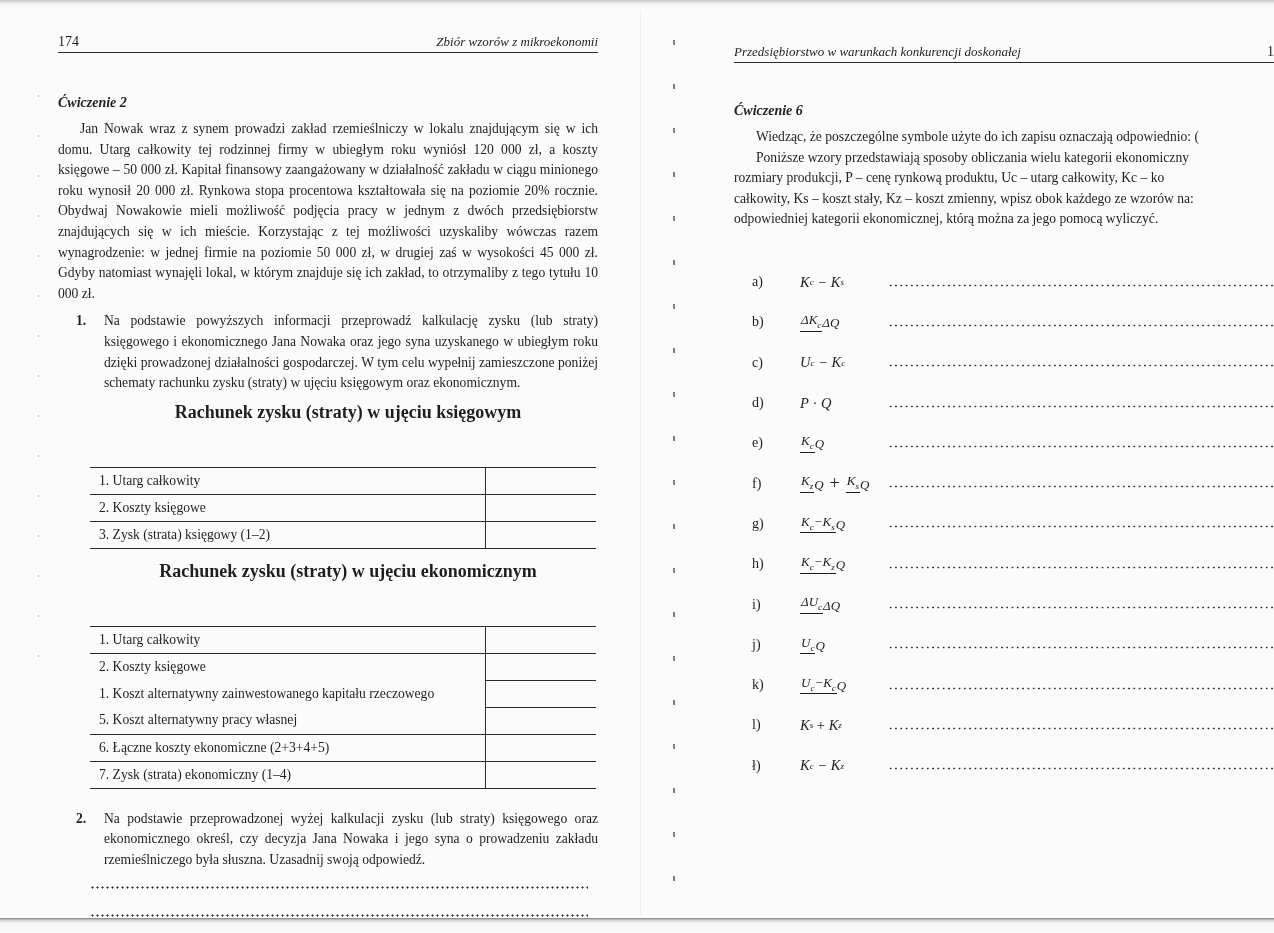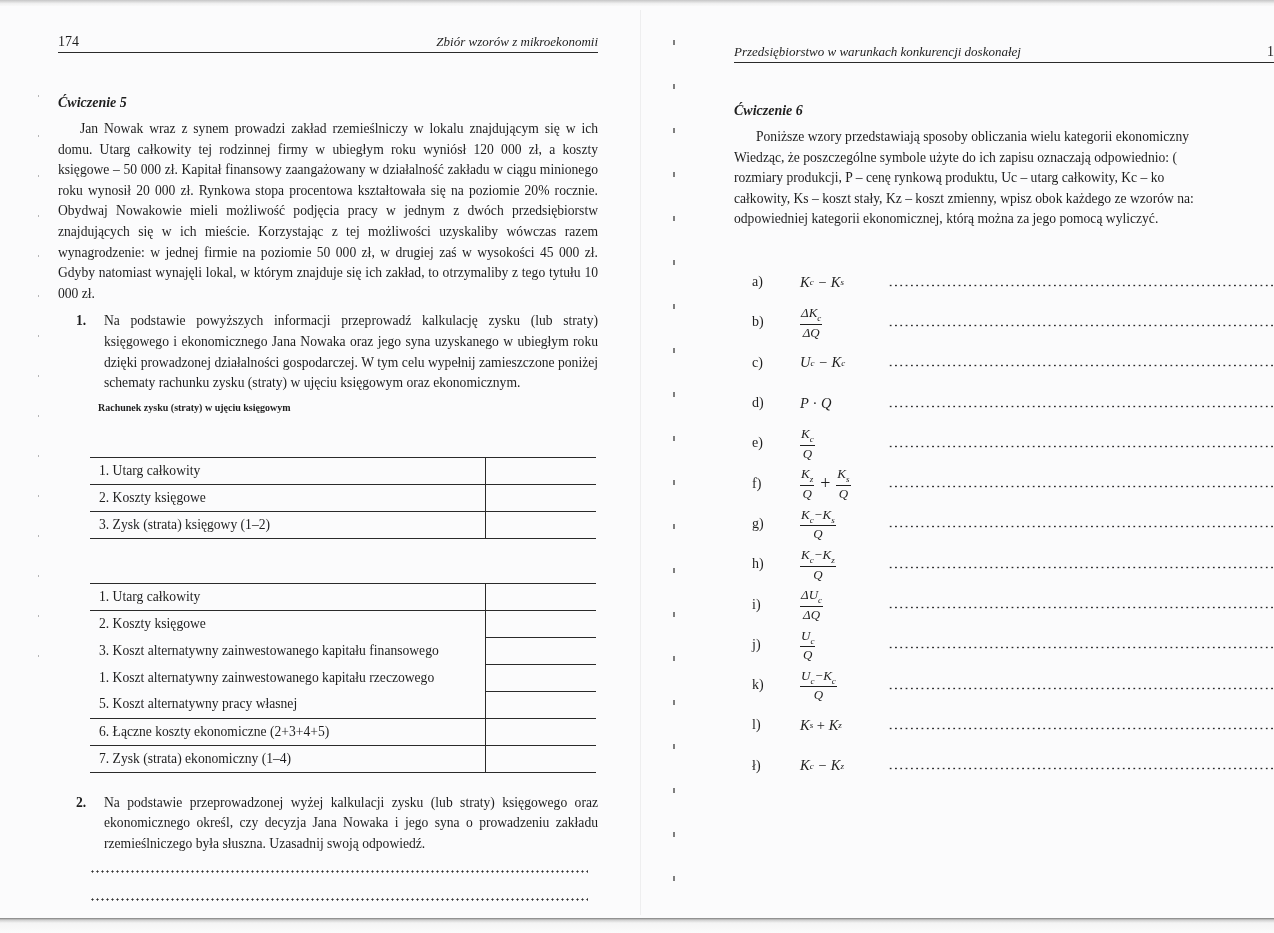--- a/index.html
+++ b/index.html
@@ -49,21 +49,21 @@
     font-size: 13.6px; line-height: 20.6px; text-align: justify;
     text-indent: 22px; margin: 0;
   }
   .task {
     display: flex; margin-top: 7px; font-size: 13.6px; line-height: 20.6px;
   }
   .task .num { font-weight: bold; width: 22px; flex: none; text-align: left; padding-left: 18px; }
   .task .body { flex: 1; text-align: justify; padding-left: 6px; }
 
   .tbl-caption {
-    text-align: left; font-weight: bold; font-size: 10px;
+    text-align: center; font-weight: bold; font-size: 18px;
     margin: 8px 0 8px 40px;
   }
   table.calc {
     margin-left: 32px; width: 506px; border-collapse: collapse; font-size: 13.6px; margin-top: 44px;
   }
   table.calc td { height: 26px; padding: 0 0 0 9px; vertical-align: middle; }
   table.calc td.val { width: 110px; border-left: 1.5px solid #2a2a2a; padding: 0; }
   table.calc tr.top td { border-top: 1.5px solid #2a2a2a; }
   table.calc tr.bottom td { border-bottom: 1.5px solid #2a2a2a; }
   table.calc tr.sub td.lbl { border-top: none; }
@@ -86,41 +86,41 @@
   .page-right .para span.line + span.line { text-indent: 0; }
 
   .formula-list { position: absolute; left: 752px; top: 262px; width: 540px; }
   .f-row { display: flex; align-items: center; height: 40.3px; }
   .f-label { width: 48px; font-size: 14px; flex: none; }
   .f-expr { width: 88px; flex: none; font-style: italic; font-size: 14.5px; display: flex; align-items: center; }
   .f-dots {
     flex: 1; height: 12px; margin-top: 6px;
     background: radial-gradient(circle, #2a2a2a 0.85px, transparent 1.15px) 0 50% / 5.3px 5px repeat-x;
   }
-  .frac { display: inline-flex; flex-direction: column; align-items: center; line-height: 1; font-size: 13px; text-align: center; }
+  .frac { display: inline-flex; flex-direction: row; align-items: center; line-height: 1; font-size: 13px; text-align: center; }
   .frac .n { border-bottom: 1px solid #1e1e1e; padding: 0 1px 1px; }
   .frac .d { padding-top: 1px; }
   sub { font-size: 9px; font-style: italic; }
   .plus { margin: 0 6px; font-style: normal; font-size: 18px; }
 </style>
 </head>
 <body>
 
 <div class="scan-top-edge"></div>
 <div class="gutter-crease"></div>
 <div class="gutter-marks"></div>
 <div class="left-marks"></div>
 
 <div class="page-left">
   <div class="running-head">
     <span>174</span>
     <span class="title">Zbiór wzorów z mikroekonomii</span>
   </div>
 
-  <div class="exercise-title">Ćwiczenie 5</div>
+  <div class="exercise-title">Ćwiczenie 2</div>
   <p class="para">Jan Nowak wraz z synem prowadzi zakład rzemieślniczy w lokalu znajdującym się w ich domu. Utarg całkowity tej rodzinnej firmy w ubiegłym roku wyniósł 120 000 zł, a koszty księgowe – 50 000 zł. Kapitał finansowy zaangażowany w działalność zakładu w ciągu minionego roku wynosił 20 000 zł. Rynkowa stopa procentowa kształtowała się na poziomie 20% rocznie. Obydwaj Nowakowie mieli możliwość podjęcia pracy w jednym z dwóch przedsiębiorstw znajdujących się w ich mieście. Korzystając z tej możliwości uzyskaliby wówczas razem wynagrodzenie: w jednej firmie na poziomie 50 000 zł, w drugiej zaś w wysokości 45 000 zł. Gdyby natomiast wynajęli lokal, w którym znajduje się ich zakład, to otrzymaliby z tego tytułu 10 000 zł.</p>
 
   <div class="task">
     <span class="num">1.</span>
     <span class="body">Na podstawie powyższych informacji przeprowadź kalkulację zysku (lub straty) księgowego i ekonomicznego Jana Nowaka oraz jego syna uzyskanego w ubiegłym roku dzięki prowadzonej działalności gospodarczej. W tym celu wypełnij zamieszczone poniżej schematy rachunku zysku (straty) w ujęciu księgowym oraz ekonomicznym.</span>
   </div>
 
   <div class="tbl-caption">Rachunek zysku (straty) w ujęciu księgowym</div>
   <table class="calc">
     <tbody>
@@ -132,35 +132,32 @@
       <td class="lbl">2. Koszty księgowe</td>
       <td class="val"></td>
     </tr>
     <tr class="line bottom">
       <td class="lbl">3. Zysk (strata) księgowy (1–2)</td>
       <td class="val"></td>
     </tr>
   </tbody>
     </table>
 
+  <div class="tbl-caption" style="margin-top:12px">Rachunek zysku (straty) w ujęciu ekonomicznym</div>
   <table class="calc">
     <tbody>
         <tr class="top line">
       <td class="lbl">1. Utarg całkowity</td>
       <td class="val"></td>
     </tr>
     <tr class="line">
       <td class="lbl">2. Koszty księgowe</td>
       <td class="val"></td>
     </tr>
     <tr class="sub">
-      <td class="lbl">3. Koszt alternatywny zainwestowanego kapitału finansowego</td>
-      <td class="val"></td>
-    </tr>
-    <tr class="sub">
       <td class="lbl">1. Koszt alternatywny zainwestowanego kapitału rzeczowego</td>
       <td class="val"></td>
     </tr>
     <tr class="sub">
       <td class="lbl">5. Koszt alternatywny pracy własnej</td>
       <td class="val"></td>
     </tr>
     <tr class="line">
       <td class="lbl">6. Łączne koszty ekonomiczne (2+3+4+5)</td>
       <td class="val"></td>
@@ -181,22 +178,22 @@
 </div>
 
 <div class="page-right">
   <div class="running-head" style="width:540px">
     <span class="title">Przedsiębiorstwo w warunkach konkurencji doskonałej</span>
     <span>1</span>
   </div>
 
   <div class="exercise-title">Ćwiczenie 6</div>
   <div class="para" style="text-indent:0">
+    <span class="line">Wiedząc, że poszczególne symbole użyte do ich zapisu oznaczają odpowiednio: (</span>
     <span class="line" style="text-indent:22px">Poniższe wzory przedstawiają sposoby obliczania wielu kategorii ekonomiczny</span>
-    <span class="line">Wiedząc, że poszczególne symbole użyte do ich zapisu oznaczają odpowiednio: (</span>
     <span class="line">rozmiary produkcji, P – cenę rynkową produktu, Uc – utarg całkowity, Kc – ko</span>
     <span class="line">całkowity, Ks – koszt stały, Kz – koszt zmienny, wpisz obok każdego ze wzorów na:</span>
     <span class="line">odpowiedniej kategorii ekonomicznej, którą można za jego pomocą wyliczyć.</span>
   </div>
 </div>
 
 <div class="formula-list">
 
   <div class="f-row">
     <span class="f-label">a)</span>

